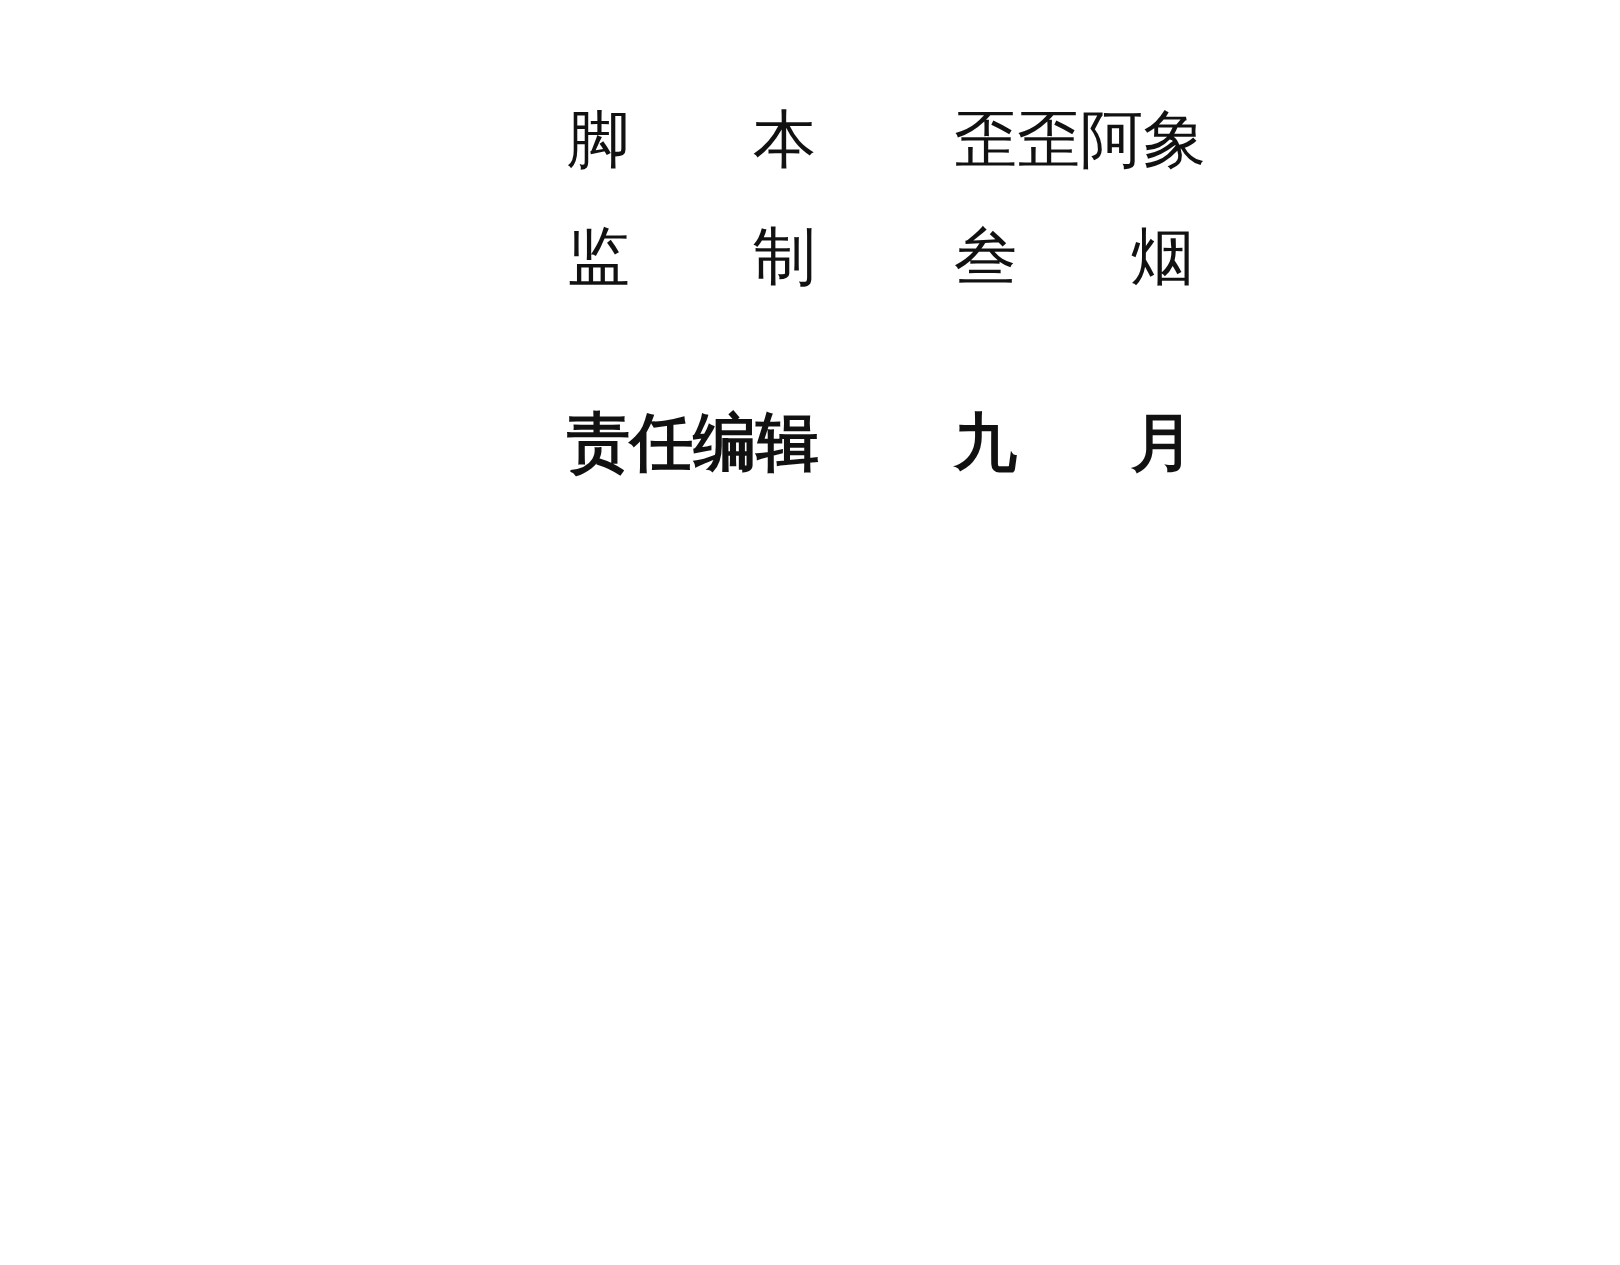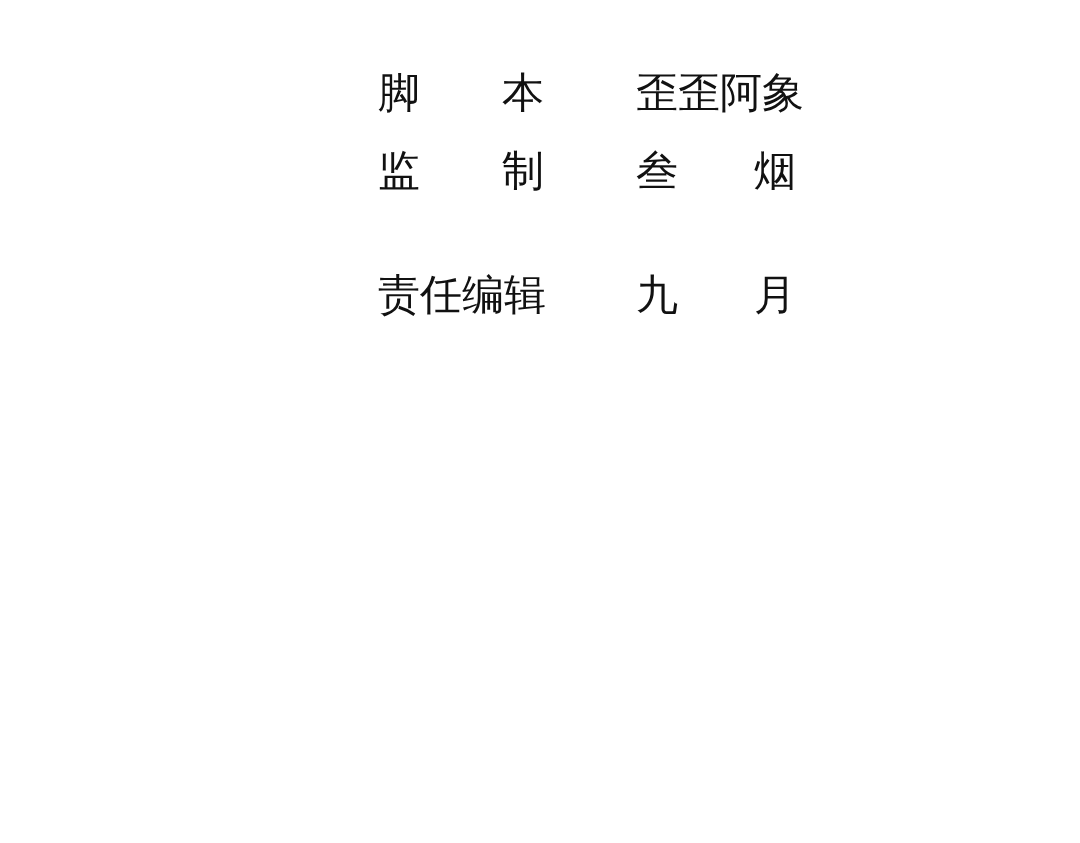--- a/index.html
+++ b/index.html
@@ -30,20 +30,21 @@
 
   .credit-row {
     position: relative;
     height: 62px;
     line-height: 62px;
     white-space: nowrap;
   }
 
   .credit-row.editor-row {
     margin-top: 62px;
+    font-weight: bold;
   }
 
   .credit-role {
     display: inline-block;
     width: 166px;
     text-align: justify;
     text-align-last: justify;
     -moz-text-align-last: justify;
   }
 

